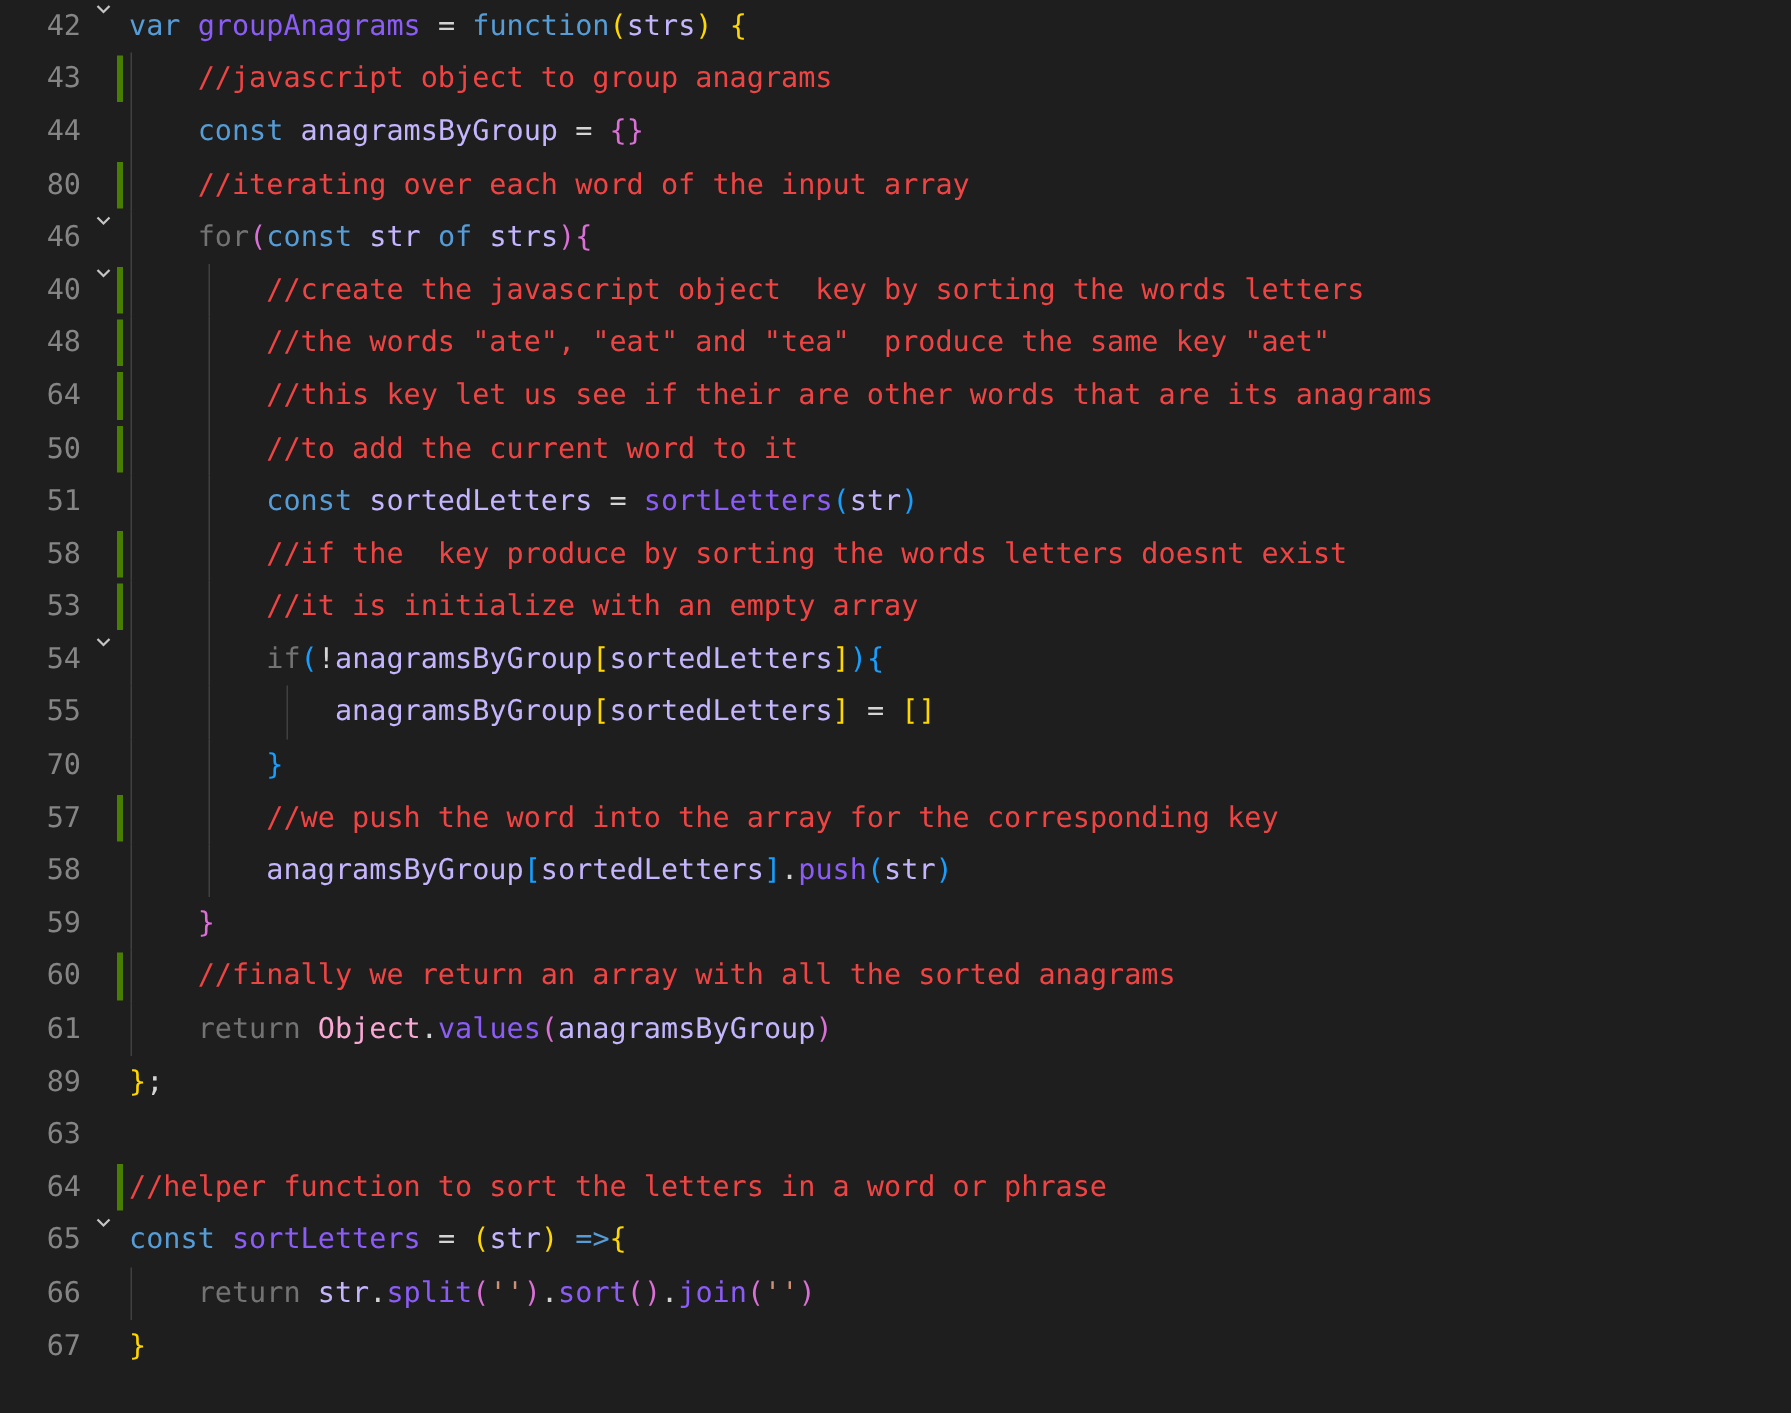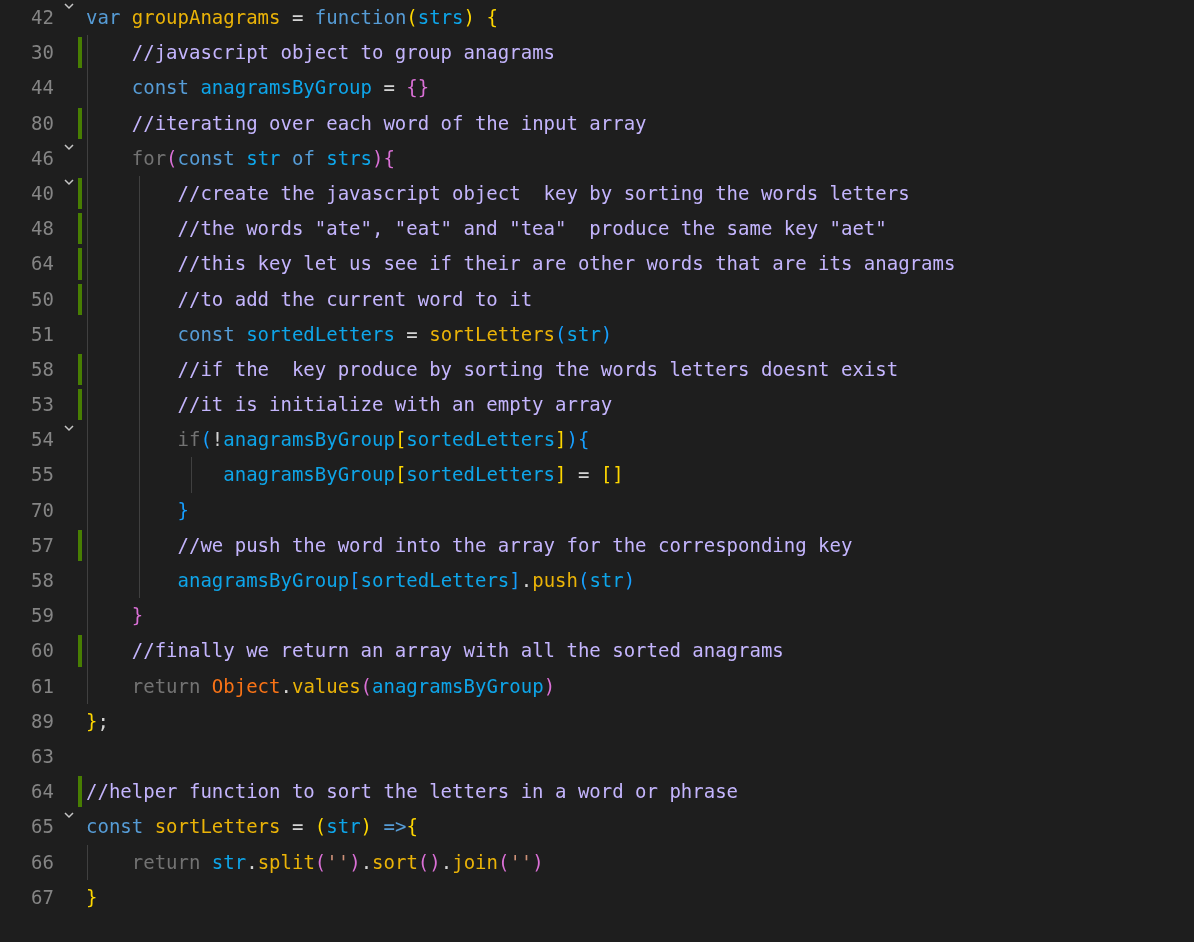--- a/index.html
+++ b/index.html
@@ -64,24 +64,24 @@
   }
   .indent-guide {
     position: absolute;
     top: 0;
     bottom: 0;
     width: 1px;
     background: #404040;
   }
   .tok-kw { color: #569cd6; }
   .tok-kw2 { color: #737373; }
-  .tok-var { color: #0ea5e9; }
-  .tok-fn { color: #eab308; }
-  .tok-cls { color: #f97316; }
-  .tok-cmt { color: #c4b5fd; }
+  .tok-var { color: #c4b5fd; }
+  .tok-fn { color: #8b5cf6; }
+  .tok-cls { color: #f9a8d4; }
+  .tok-cmt { color: #ef4444; }
   .tok-str { color: #ce9178; }
   .tok-pun { color: #d4d4d4; }
   .tok-br1 { color: #ffd700; }
   .tok-br2 { color: #da70d6; }
   .tok-br3 { color: #179fff; }
   .tok-op { color: #d4d4d4; }
 </style>
 </head>
 <body>
 
@@ -89,21 +89,21 @@
   <div class="gutter" id="gutter">
       <div class="gutter-row">
         <span class="line-num">42</span>
         <span class="fold">
           <svg width="12" height="12" viewBox="0 0 12 12">
             <path d="M2 4 L6 8 L10 4" stroke="#c5c5c5" stroke-width="1.5" fill="none"></path>
           </svg>
         </span>
       </div>
       <div class="gutter-row">
-        <span class="line-num">30</span>
+        <span class="line-num">43</span>
         <span class="fold"></span>
         <div class="mod-bar"></div>
       </div>
       <div class="gutter-row">
         <span class="line-num">44</span>
         <span class="fold"></span>
       </div>
       <div class="gutter-row">
         <span class="line-num">80</span>
         <span class="fold"></span>

